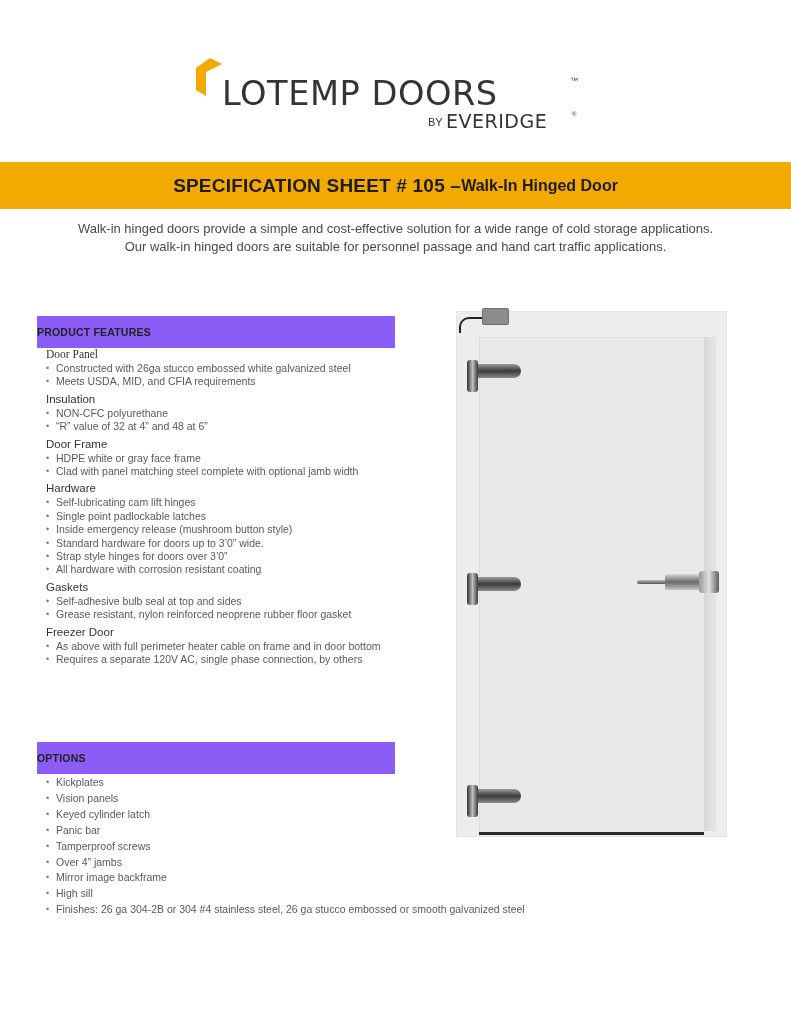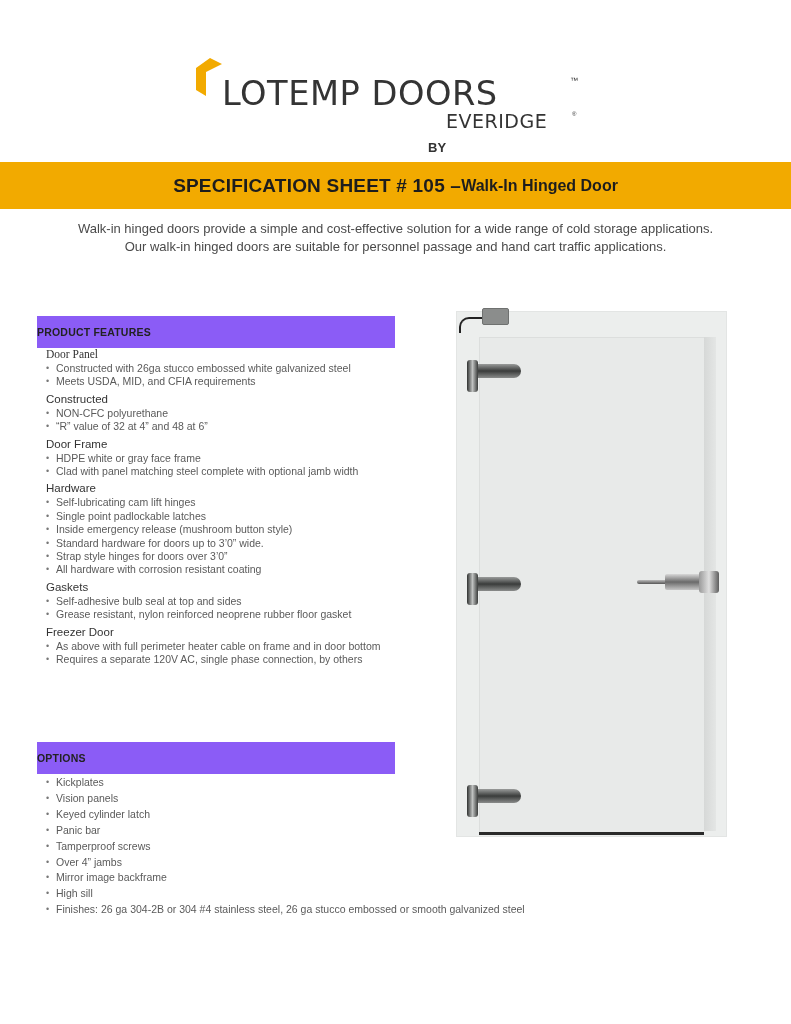--- a/index.html
+++ b/index.html
@@ -4,21 +4,21 @@
 <style>
   * { margin:0; padding:0; box-sizing:border-box; }
   html, body { width:791px; height:1024px; background:#ffffff; overflow:hidden; }
   body { position:relative; font-family:"Liberation Sans", "DejaVu Sans", sans-serif; color:#3a3a3a; }
 
   
   .logo { position:absolute; left:194px; top:56px; width:400px; height:80px; }
   .logo-mark { position:absolute; left:2px; top:2px; }
   .logo-title { position:absolute; left:28px; top:18px; font-size:33px; letter-spacing:0.5px; color:#343434; font-family:"DejaVu Sans", sans-serif; font-weight:normal; transform:scaleX(1.02); transform-origin:left; white-space:nowrap; }
   .logo-tm { position:absolute; left:376px; top:20px; font-size:8px; color:#343434; }
-  .logo-by { position:absolute; left:234px; top:60px; font-size:13px; font-weight:bold; color:#333;margin-top:24px; }
+  .logo-by { position:absolute; left:234px; top:60px; font-size:11px; font-weight:normal; color:#333; }
   .logo-everidge { position:absolute; left:252px; top:54px; font-size:19px; letter-spacing:0.5px; color:#343434; font-family:"DejaVu Sans", sans-serif; }
   .logo-reg { position:absolute; left:378px; top:55px; font-size:6px; color:#333; }
 
   
   .banner { position:absolute; left:0; top:162px; width:791px; height:47px; background:#f2aa00; display:flex; align-items:center; justify-content:center; }
   .banner-main { font-size:19px; font-weight:bold; color:#1d1d1d; letter-spacing:0.2px; }
   .banner-sub { font-size:16px; font-weight:bold; color:#1d1d1d; margin-left:0; }
 
   .intro { position:absolute; left:0; top:220px; width:791px; text-align:center; font-size:13px; line-height:18px; color:#4a4a4a; }
 
@@ -78,21 +78,21 @@
 </div>
 
 <div class="section-head features-head">PRODUCT FEATURES</div>
 
 <div class="features">
   <div class="group-title">Door Panel</div>
   <ul class="bullets">
     <li>Constructed with 26ga stucco embossed white galvanized steel</li>
     <li>Meets USDA, MID, and CFIA requirements</li>
   </ul>
-  <div class="group-title">Constructed</div>
+  <div class="group-title">Insulation</div>
   <ul class="bullets">
     <li>NON-CFC polyurethane</li>
     <li>“R” value of 32 at 4” and 48 at 6”</li>
   </ul>
   <div class="group-title">Door Frame</div>
   <ul class="bullets">
     <li>HDPE white or gray face frame</li>
     <li>Clad with panel matching steel complete with optional jamb width</li>
   </ul>
   <div class="group-title">Hardware</div>

